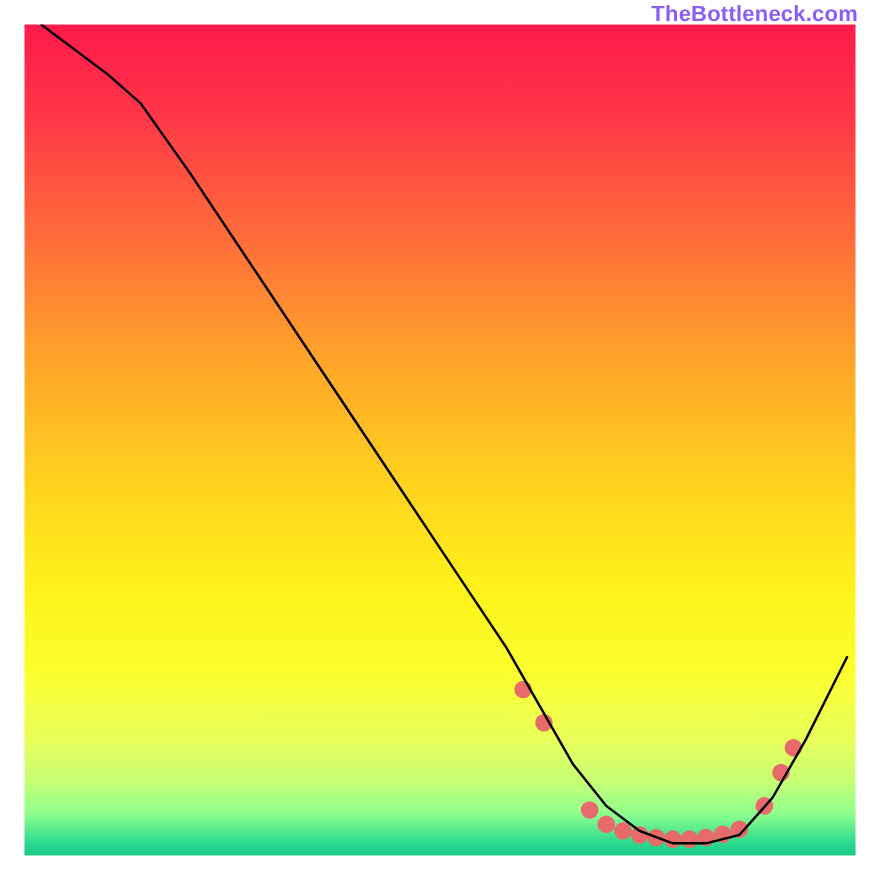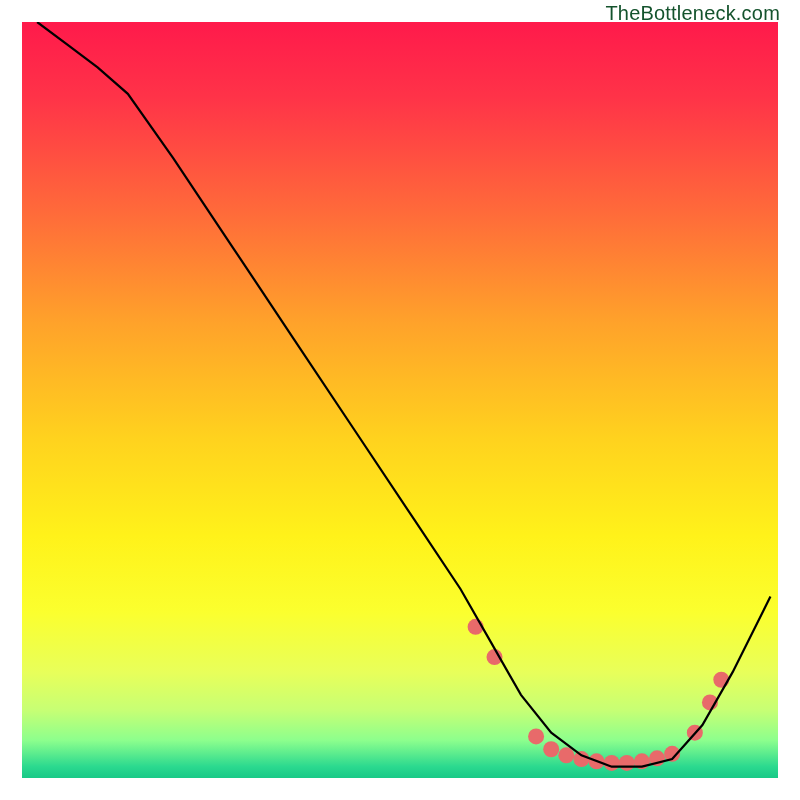--- a/index.html
+++ b/index.html
@@ -29,22 +29,22 @@
     left: 0;
     top: 0;
     width: 100%;
     height: 100%;
   }
   .attribution {
     position: absolute;
     top: 2px;
     right: 20px;
     font-size: 20px;
-    color: #14532d;
-    font-weight: 400;
+    color: #8b5cf6;
+    font-weight: 700;
     letter-spacing: 0.2px;
   }
   svg.overlay {
     position: absolute;
     left: 0;
     top: 0;
     width: 100%;
     height: 100%;
   }
 </style>

